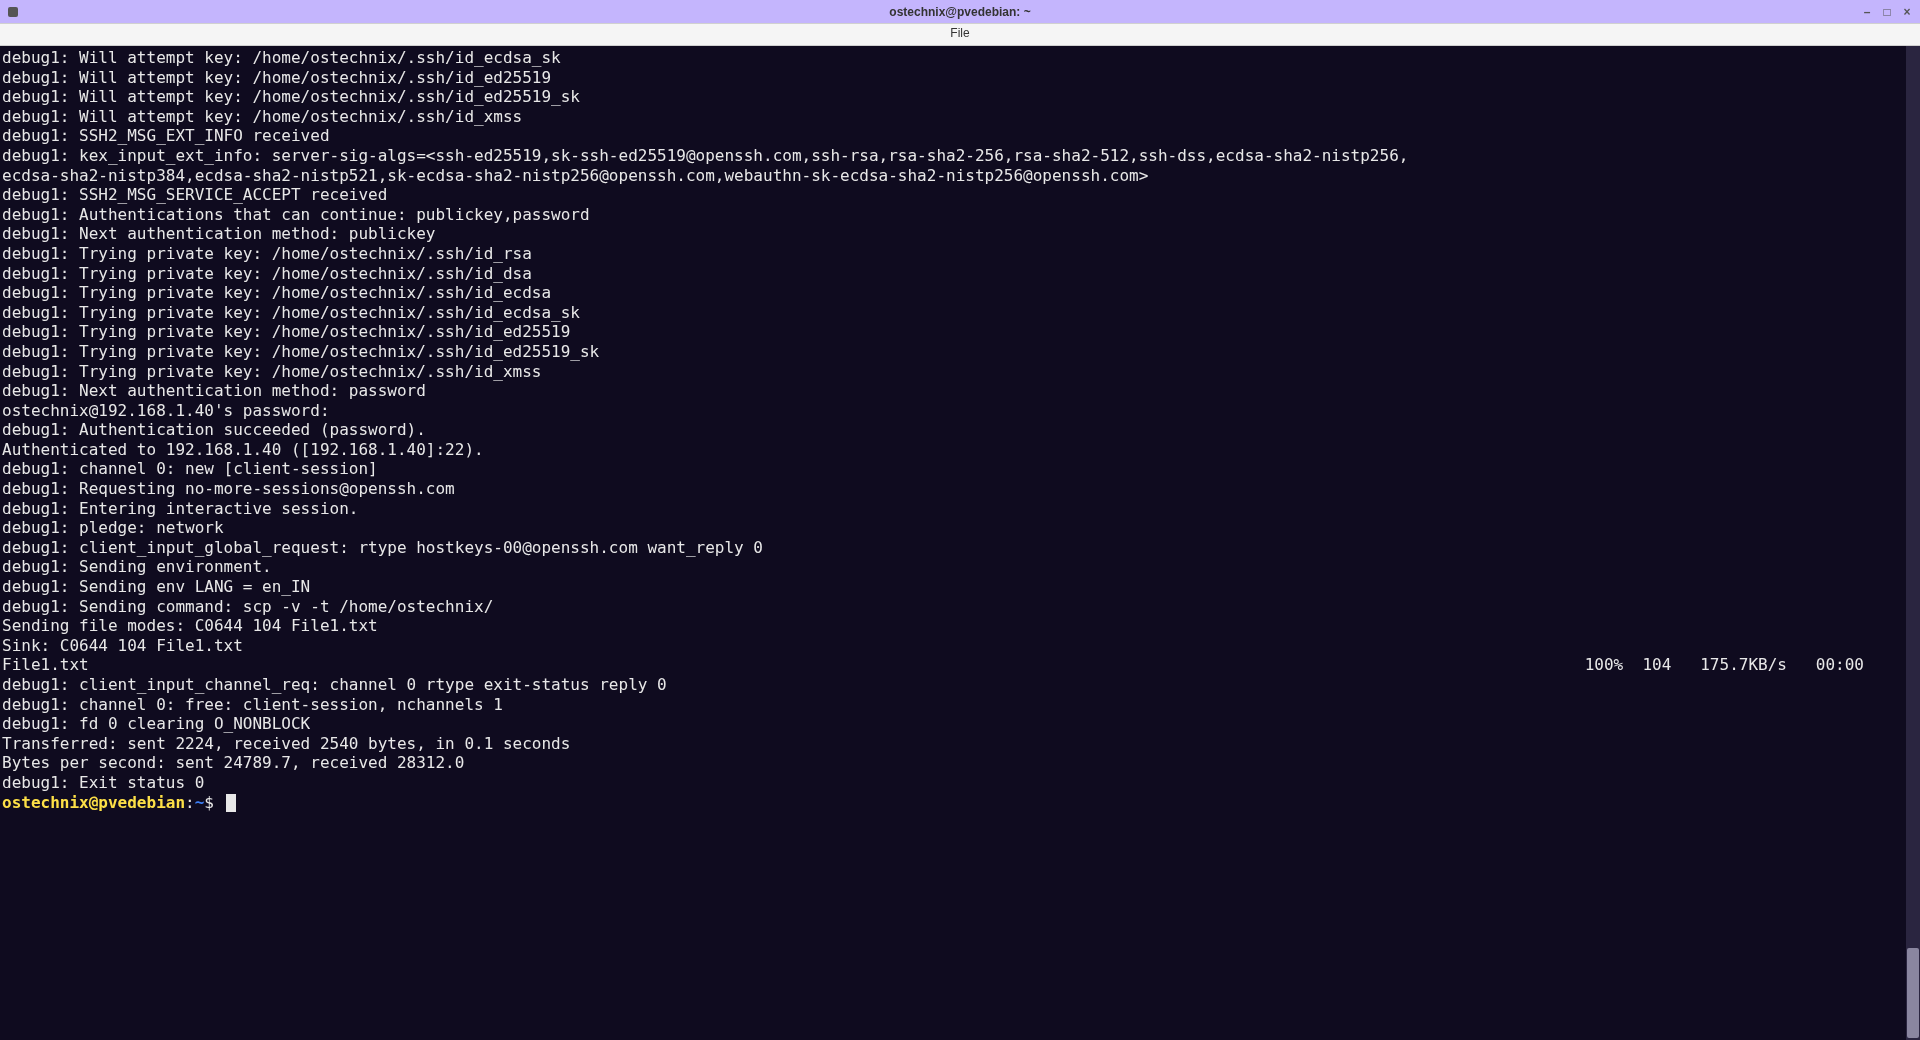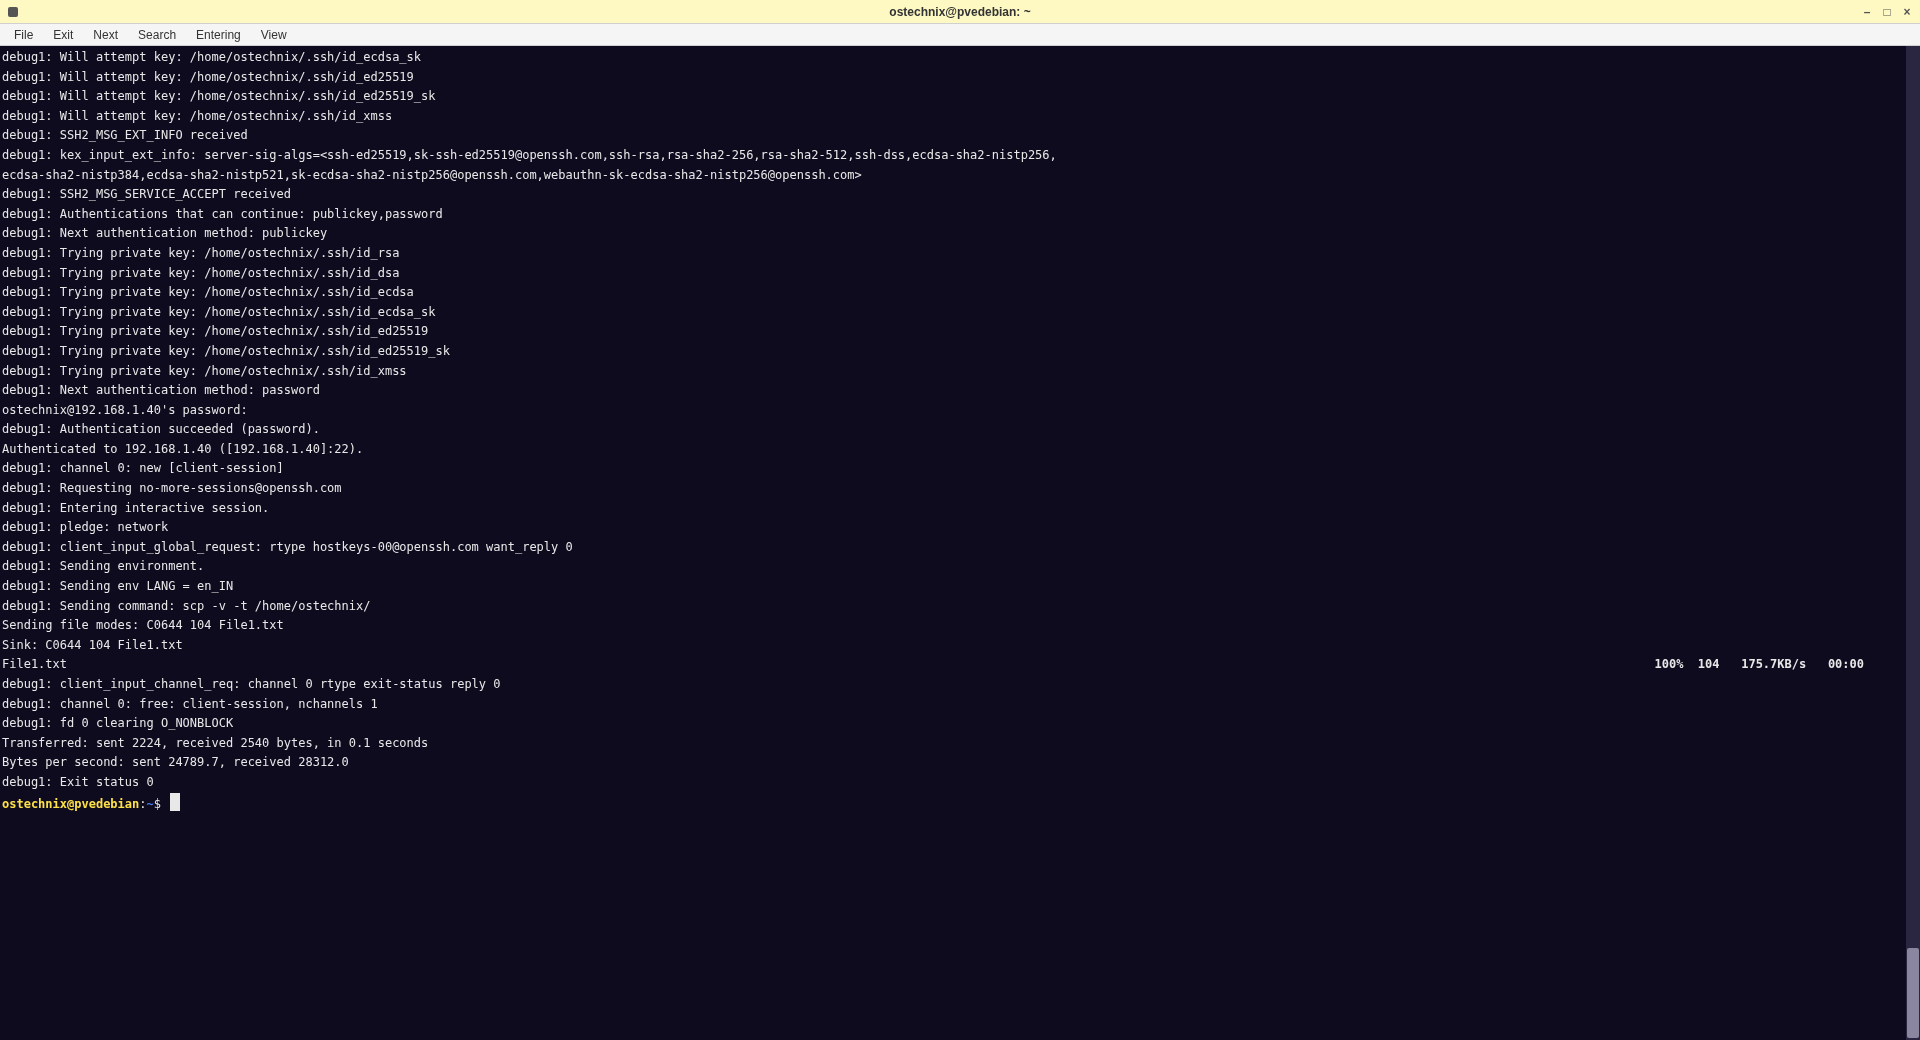--- a/index.html
+++ b/index.html
@@ -1,19 +1,19 @@
 <!DOCTYPE html>
 <html><head>
 <meta charset="utf-8">
 <style>
   * { margin: 0; padding: 0; box-sizing: border-box; }
   html, body { width: 100%; height: 100%; font-family: sans-serif; background: #f0f0f0; }
   .titlebar {
     height: 24px;
-    background: #fef9c3;
+    background: #c4b5fd;
     display: flex;
     align-items: center;
     justify-content: space-between;
     padding: 0 8px;
     font-size: 12px;
     color: #333;
     border-bottom: 1px solid #d0d0d0;
   }
   .titlebar-left { width: 80px; display:flex; align-items:center; }
   .titlebar-center { flex:1; text-align:center; font-weight:bold; }
@@ -22,54 +22,55 @@
   .menubar {
     height: 22px;
     background: #f5f5f5;
     display: flex;
     align-items: center;
     gap: 4px;
     padding: 0 6px;
     font-size: 12px;
     color: #333;
     border-bottom: 1px solid #d0d0d0;
+    flex-direction: column;
   }
   .menuitem { padding: 2px 8px; cursor:pointer; }
   .terminal-wrap {
     position: relative;
     height: calc(100% - 46px);
     background: #0f0b1f;
     display:flex;
   }
   .terminal {
     flex:1;
     padding: 2px 2px 2px 2px;
     font-family: "DejaVu Sans Mono", "Liberation Mono", monospace;
-    font-size: 12px;
+    font-size: 16px;
     line-height: 19.6px;
     color: #e8e8e8;
     white-space: pre;
     overflow: hidden;
   }
   .scrollbar {
     width: 14px;
     background: #2a2540;
     position: relative;
   }
   .scrollbar-thumb {
     position:absolute;
     left:1px; right:1px;
     bottom:2px;
     height: 90px;
     background: #8a86a0;
     border-radius: 2px;
   }
   .transfer-line { display:flex; }
   .transfer-left { flex: 0 0 auto; }
-  .transfer-right { flex:1; text-align:right; padding-right: 40px; white-space: pre; font-weight: bold;}
+  .transfer-right { flex:1; text-align:right; padding-right: 40px; white-space: pre;}
   .prompt-user { color:#fde047; font-weight:bold; }
   .prompt-colon { color:#e8e8e8; }
   .prompt-path { color:#3d7ff5; font-weight:bold; }
   .prompt-dollar { color:#e8e8e8; }
   .cursor {
     display:inline-block;
     width: 10px;
     height: 18px;
     background: #e8e8e8;
     vertical-align: text-bottom;

